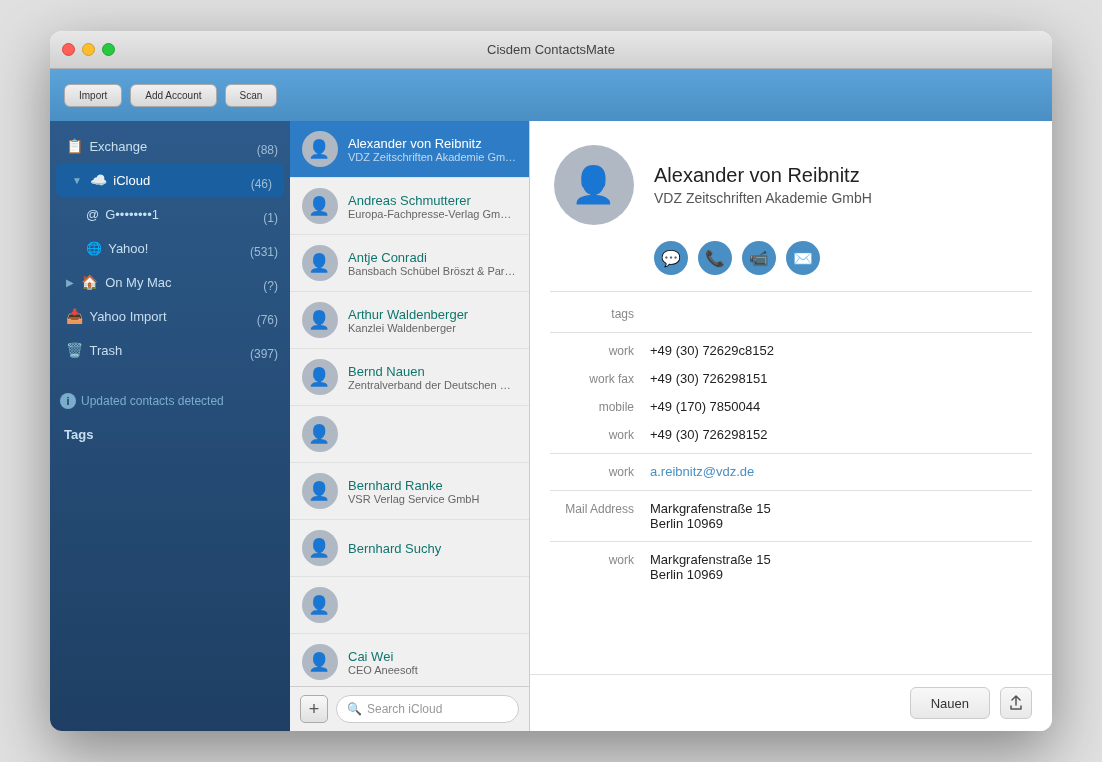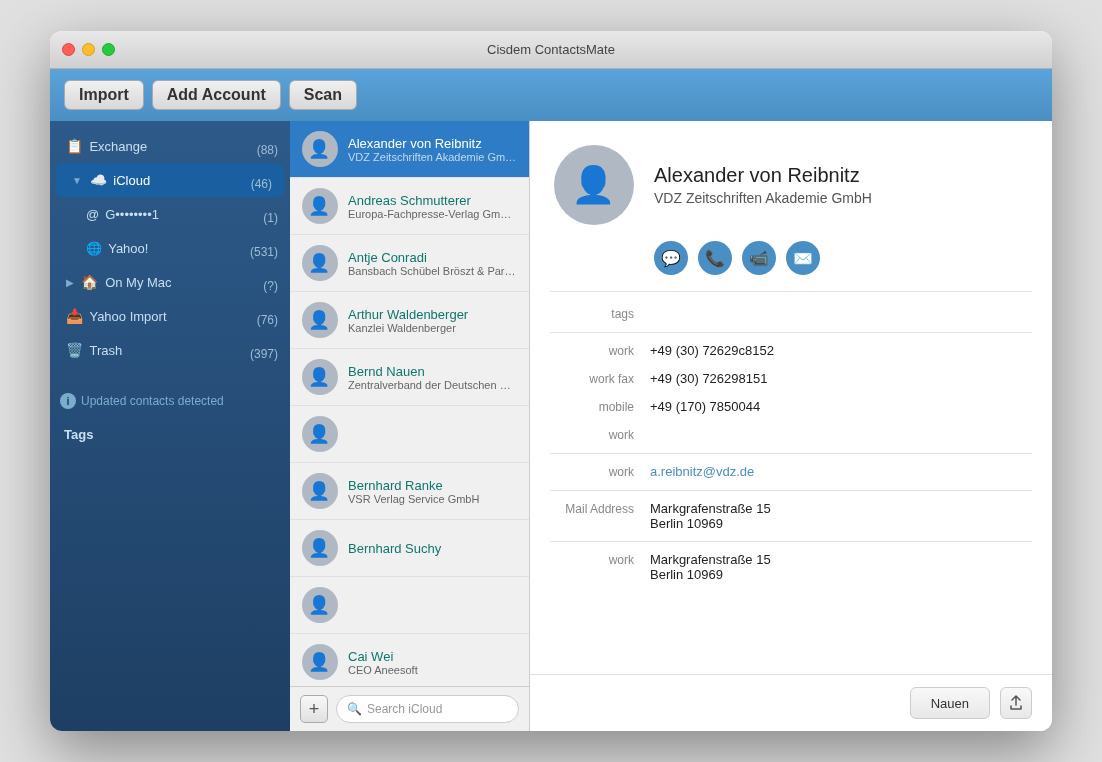--- a/index.html
+++ b/index.html
@@ -48,24 +48,23 @@
       align-items: center;
       padding: 0 14px;
       gap: 8px;
       flex-shrink: 0;
     }
     .toolbar-btn {
       background: linear-gradient(to bottom, #f0f0f0, #d8d8d8);
       border: 1px solid #aaa;
       border-radius: 6px;
       padding: 5px 14px;
-      font-size: 16px;
+      font-size: 10px;
       color: #333;
       cursor: pointer;
-      font-weight: bold;
     }
 
     
     .main-content {
       display: flex;
       flex: 1;
       overflow: hidden;
     }
 
     
@@ -462,20 +461,21 @@
         <div class="detail-row">
           <div class="detail-label">work fax</div>
           <div class="detail-value">+49 (30) 726298151</div>
         </div>
         <div class="detail-row">
           <div class="detail-label">mobile</div>
           <div class="detail-value">+49 (170) 7850044</div>
         </div>
         <div class="detail-row">
           <div class="detail-label">work</div>
+          <div class="detail-value">+49 (30) 726298152</div>
         </div>
         <div class="detail-divider" style="margin: 4px 20px;"></div>
         <div class="detail-row">
           <div class="detail-label">work</div>
           <div class="detail-value link">a.reibnitz@vdz.de</div>
         </div>
         <div class="detail-divider" style="margin: 4px 20px;"></div>
         <div class="detail-row">
           <div class="detail-label">Mail Address</div>
           <div class="detail-value">Markgrafenstraße 15<br>Berlin 10969</div>

